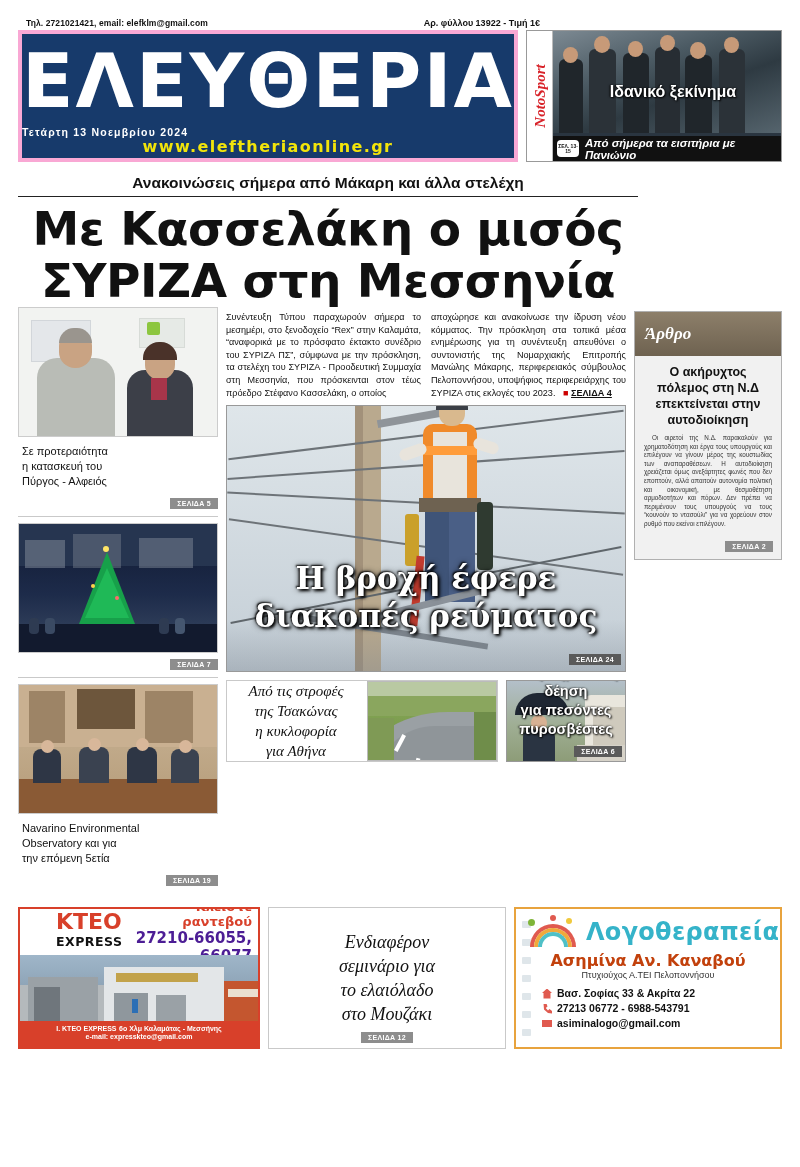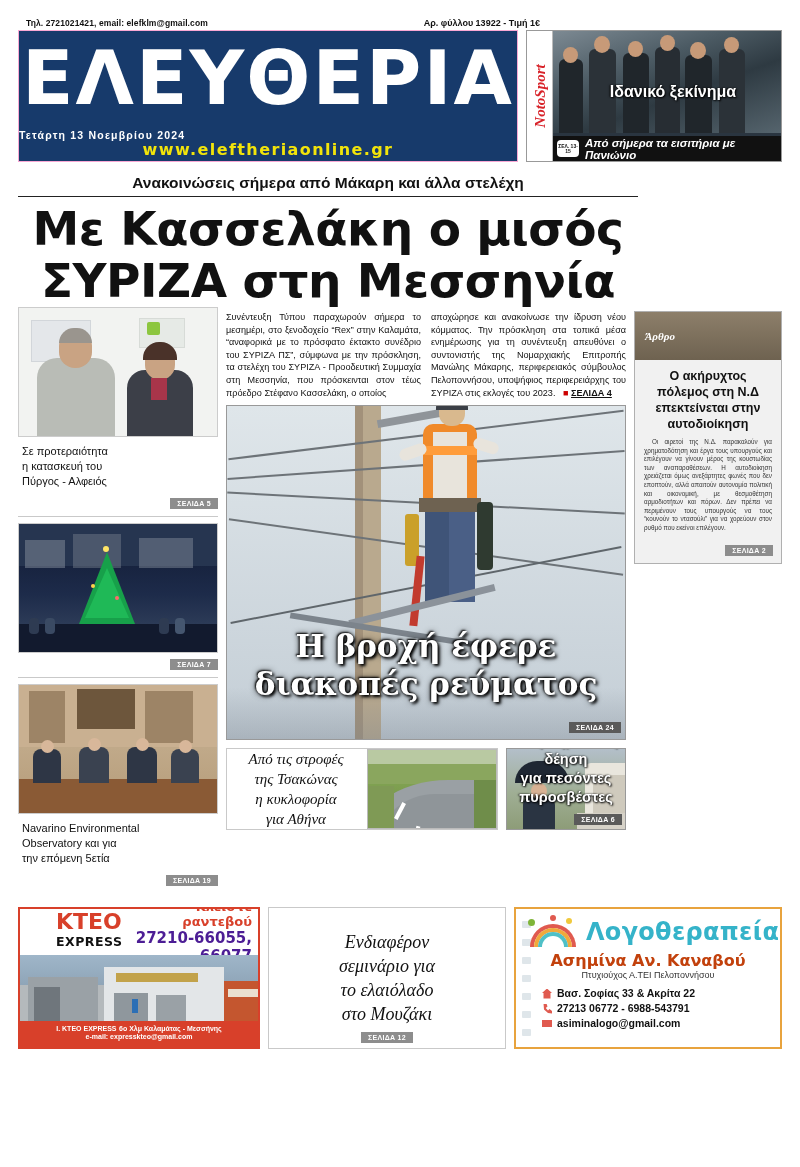--- a/index.html
+++ b/index.html
@@ -14,21 +14,21 @@
 
   
   .topline { display:flex; justify-content:space-between; align-items:flex-end;
              height: 30px; padding: 12px 2px 2px 8px; }
   .topline .left { font-size: 8.5px; font-weight: bold; color:#111; letter-spacing:.1px; }
   .topline .right { font-size: 9px; font-weight: bold; color:#111; margin-right: 240px;}
 
   
   .masthead-row { display:flex; gap: 8px; height: 132px; }
   .masthead { position:relative; flex: 0 0 500px; background:#173a6b; overflow:hidden;
-              border: 1px solid #f9a8d4; }
+              border: 4px solid #f9a8d4; }
   .mast-title { position:absolute; top: 4px; left: 0; right:0; text-align:center;
                 font-family:"DejaVu Sans", sans-serif; font-weight:bold;
                 font-size: 74px; color:#ffffff; letter-spacing: 2px; line-height: 86px;
                 transform: scaleX(1.02); white-space:nowrap; }
   .mast-date { position:absolute; bottom: 20px; left:0; right:0; text-align:left;
                font-size: 10.5px; font-weight:bold; color:#fff; letter-spacing:1.2px; }
   .mast-url { position:absolute; bottom: 2px; left:0; right:0; text-align:center;
               font-size: 16px; font-weight:bold; color:#f2e40a; letter-spacing:1.4px;
               font-family:"DejaVu Sans", sans-serif; }
 
@@ -62,22 +62,22 @@
 
   
   .content { display:flex; gap: 8px; }
   .col-left { width: 200px; flex:0 0 200px; }
   .col-main { flex:1; }
   .col-right { width: 148px; flex: 0 0 148px; }
 
   
   .arthro { border:1px solid #b0b0b0; background:#f1f1f1; margin-top: 4px; }
   .arthro-tab { background: linear-gradient(#8d7f6a,#6e6250); color:#fff; font-style:italic;
-                font-family:"Liberation Serif", serif; font-weight:bold; font-size:11px;
-                padding: 18px 10px; }
+                font-family:"Liberation Serif", serif; font-weight:bold; font-size:17px;
+                padding: 12px 10px; }
   .arthro h3 { text-align:center; font-size:12.5px; line-height:16px; font-weight:bold;
                color:#111; padding: 8px 8px 6px 8px; }
   .arthro p { font-size:6.3px; line-height:8.6px; text-align:justify; color:#333;
               padding: 0 9px 4px 9px; text-indent: 8px; }
   .pg-badge { display:inline-block; background:#8d8d8d; color:#fff; font-size:7px;
               font-weight:bold; padding: 2px 7px; letter-spacing:.3px; }
   .arthro .badge-wrap { text-align:right; padding: 2px 8px 6px 8px; }
 
   
   .teaser { border-bottom: 1px solid #c9c9c9; padding-bottom: 6px; margin-bottom: 6px; }
@@ -91,21 +91,21 @@
   .ph { position:absolute; }
 
   
   .lead { display:flex; gap: 10px; padding: 4px 0 6px 0; }
   .lead p { font-size: 9.1px; line-height: 12.6px; text-align: justify; color:#111; }
   .lead .c { flex:1; }
   .sel-inline { color:#c00; font-weight:bold; }
   .sel-inline b { color:#111; text-decoration: underline; }
 
   
-  .hero { position:relative; width:100%; height: 335px; border:1px solid #999; overflow:hidden;
+  .hero { position:relative; width:100%; height: 267px; border:1px solid #999; overflow:hidden;
           background: linear-gradient(#cfd8de,#b9c4cc); }
   .hero-title { position:absolute; left:0; right:0; bottom: 36px; text-align:center;
                 font-family:"DejaVu Serif", serif; font-weight:bold; font-size: 31px;
                 line-height: 38px; color:#fff;
                 text-shadow: 2px 2px 3px #000, -1px -1px 2px #000, 0 0 6px rgba(0,0,0,.8); }
   .hero .badge-abs { position:absolute; right: 4px; bottom: 5px; }
   .pg-badge-dark { background:#5a5a5a; }
 
   
   .lowrow { display:flex; gap: 8px; margin-top: 8px; }

